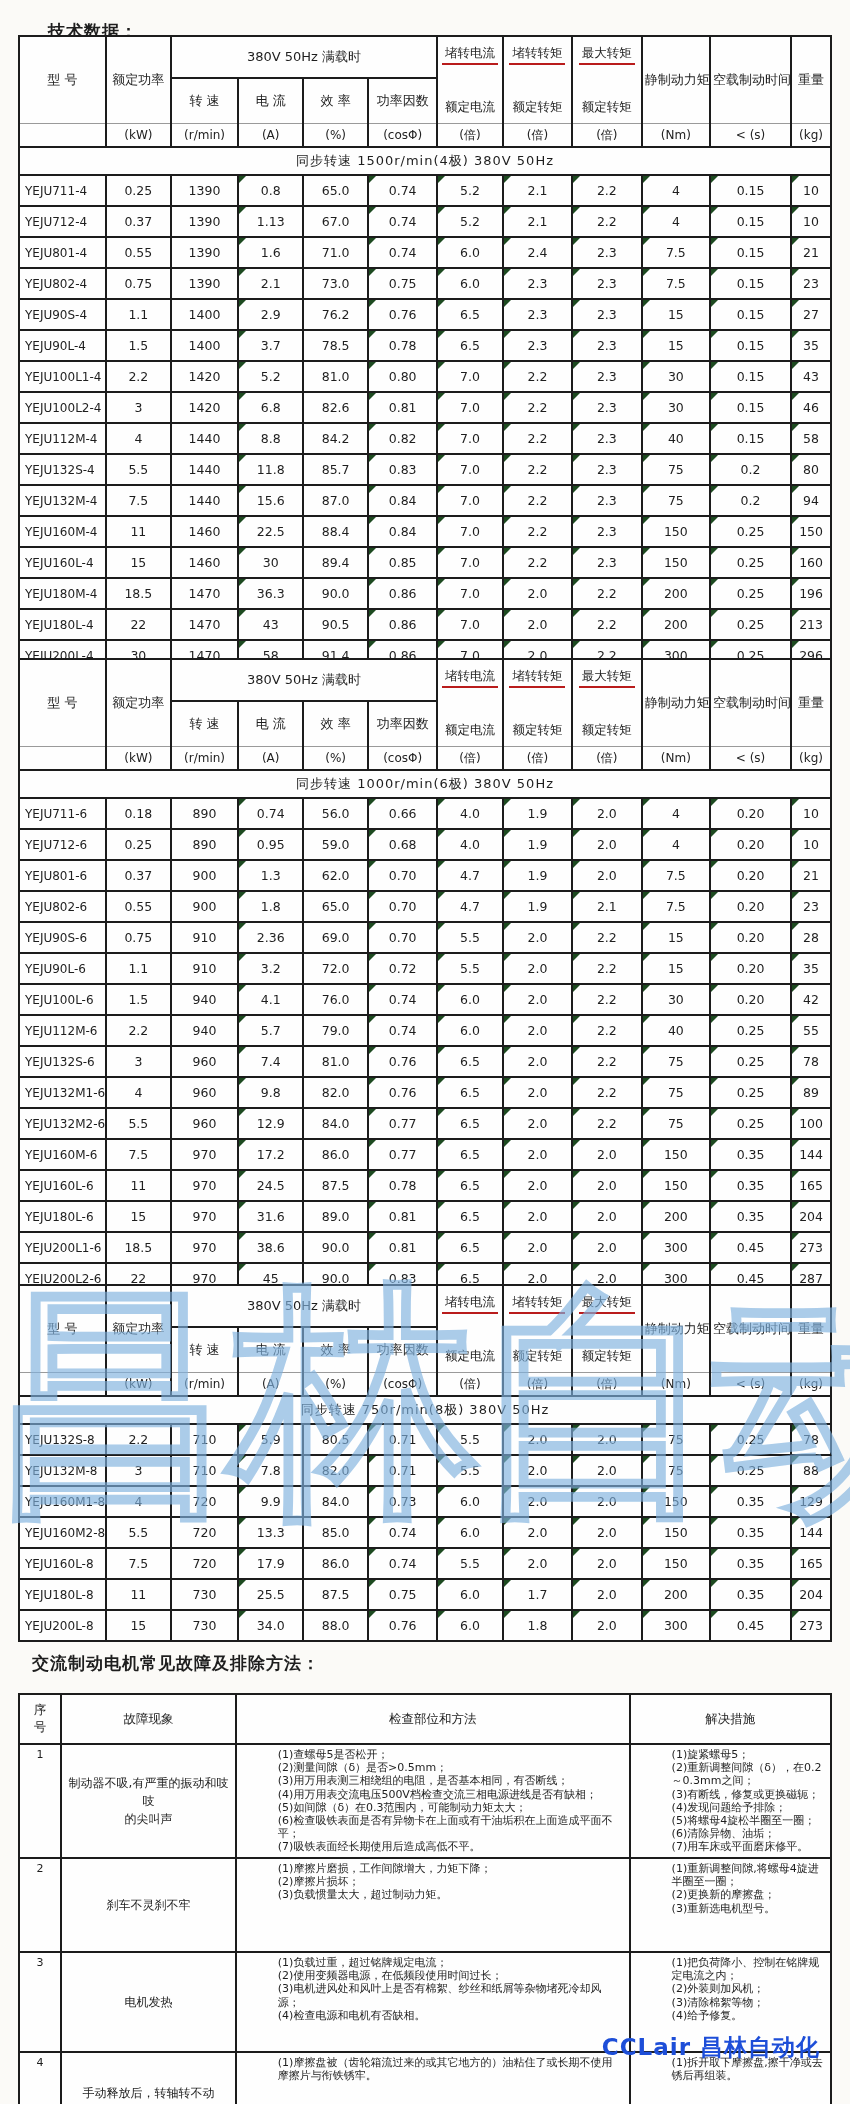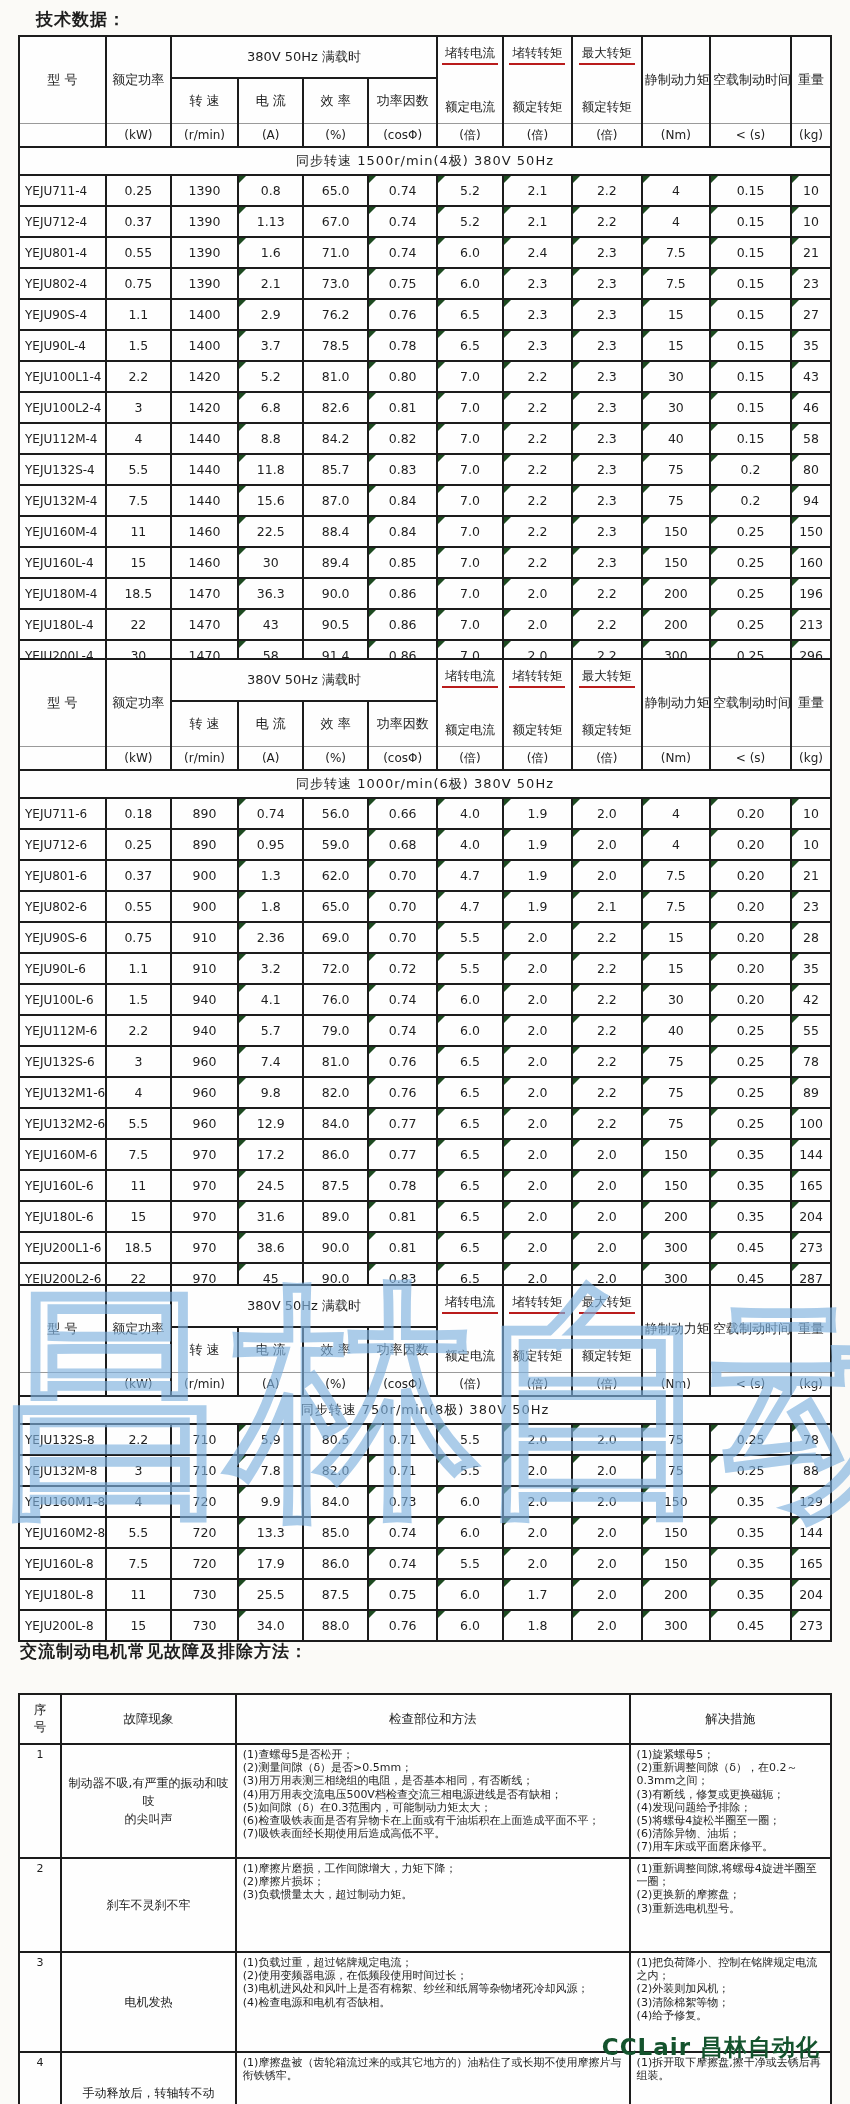--- a/index.html
+++ b/index.html
@@ -1,18 +1,18 @@
 <!DOCTYPE html>
 <html><head>
 <meta charset="utf-8">
 <style>
   html,body{margin:0;padding:0;background:#d9d9d9;}
   .page{position:relative;width:850px;height:2104px;background:#fbfaf7;overflow:hidden;
         font-family:"DejaVu Sans",sans-serif;color:#1e1e1e;margin:0 auto;}
-  .sec-title{position:absolute;left:36px;margin:0;font-size:17px;font-weight:bold;letter-spacing:1px;}
+  .sec-title{position:absolute;left:36px;margin:12px;font-size:17px;font-weight:bold;letter-spacing:1px;}
   #title1{top:8px;}
   #title2{top:1640px;left:20px;}
 
   
   table.spec{position:absolute;left:18px;width:814px;border-collapse:collapse;table-layout:fixed;background:#fefefe;}
   #t1{top:35px;} #t2{top:658px;} #t3{top:1284px;}
   .spec th,.spec td{border:2px solid #1c1c1c;font-weight:normal;text-align:center;padding:0 2px;
         font-size:12.5px;position:relative;overflow:hidden;white-space:nowrap;}
   .spec thead th{border-bottom:1px solid #9a9a9a;font-size:13px;}
   .spec thead th.grp{border-bottom:2px solid #1c1c1c;height:40px;}
@@ -27,30 +27,30 @@
   td.g::before{content:"";position:absolute;top:0;left:0;
         border-top:7px solid #1d4a20;border-right:7px solid transparent;}
 
   
   table.fault{position:absolute;left:18px;top:1693px;width:814px;border-collapse:collapse;
         table-layout:fixed;background:#fefefe;}
   .fault th,.fault td{border:2px solid #1c1c1c;font-size:11px;padding:3px 6px;vertical-align:top;}
   .fault th{height:42px;text-align:center;vertical-align:middle;font-weight:normal;font-size:12.5px;}
   .fault td.no{text-align:center;}
   .fault td.fault-desc{text-align:center;vertical-align:middle;font-size:12px;line-height:1.5;white-space:pre-line;}
-  .fault .line{line-height:1.2;}
+  .fault .line{line-height:1.2;margin-left:35px;}
   .fault td.list{line-height:1.2;}
 
   
   .wm{position:absolute;color:transparent;-webkit-text-stroke:2px #79aedd;opacity:.7;
       font-weight:bold;white-space:nowrap;pointer-events:none;z-index:5;}
   #wm-latin{top:600px;left:88px;font-size:152px;letter-spacing:14px;font-family:"Liberation Sans",sans-serif;}
   #wm-cjk{top:1238px;left:-12px;font-size:248px;letter-spacing:-6px;-webkit-text-stroke:2px #7fb2df;opacity:.65;}
 
-  .footer-brand{position:absolute;top:2032px;right:30px;font-size:23px;font-weight:600;color:#14532d;
+  .footer-brand{position:absolute;top:2032px;right:30px;font-size:23px;font-weight:600;color:#1d4ed8;
       letter-spacing:1px;z-index:6;}
 </style>
 </head>
 <body>
 
 <div class="page">
   <h1 class="sec-title" id="title1">技术数据：</h1>
 
   <div id="spec-tables">
       <table class="spec" id="t1">

